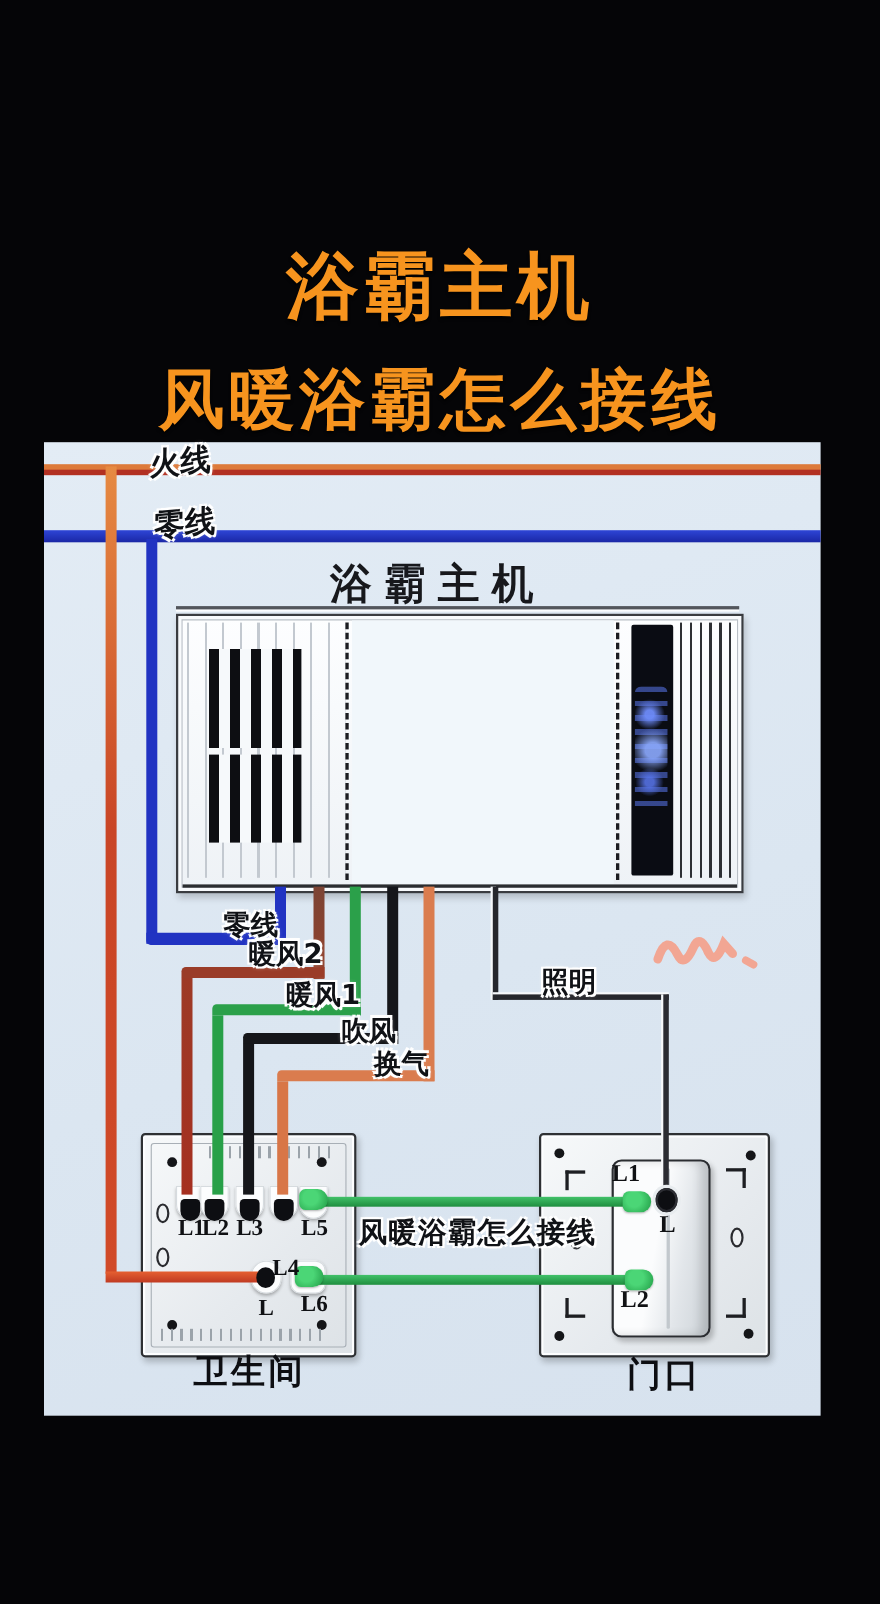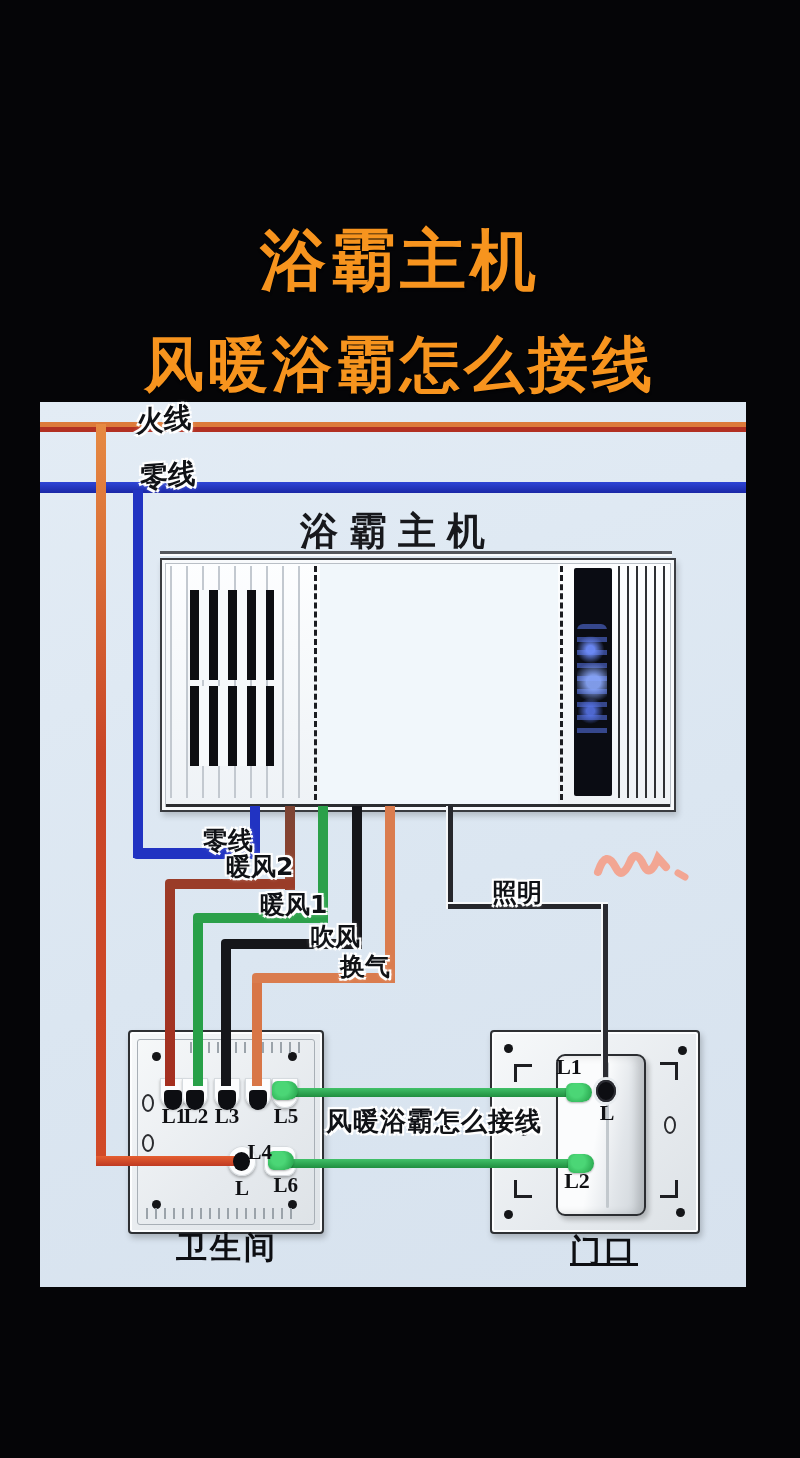--- a/index.html
+++ b/index.html
@@ -261,15 +261,15 @@
     </div>
   </div>
 
   <div class="hole-dark" style="left:556px;top:678px;"></div>
 
   <div class="tlabel" style="left:514px;top:654px;width:30px;font-size:22px;">L1</div>
   <div class="tlabel" style="left:556px;top:700px;width:22px;font-size:22px;">L</div>
   <div class="tlabel" style="left:522px;top:768px;width:30px;font-size:22px;">L2</div>
 
   <div class="caption" style="left:136px;top:830px;">卫生间</div>
-  <div class="caption" style="left:530px;top:833px;text-decoration:underline;">门口</div>
+  <div class="caption" style="left:530px;top:833px;">门口</div>
 
 </div>
 
 </body></html>

